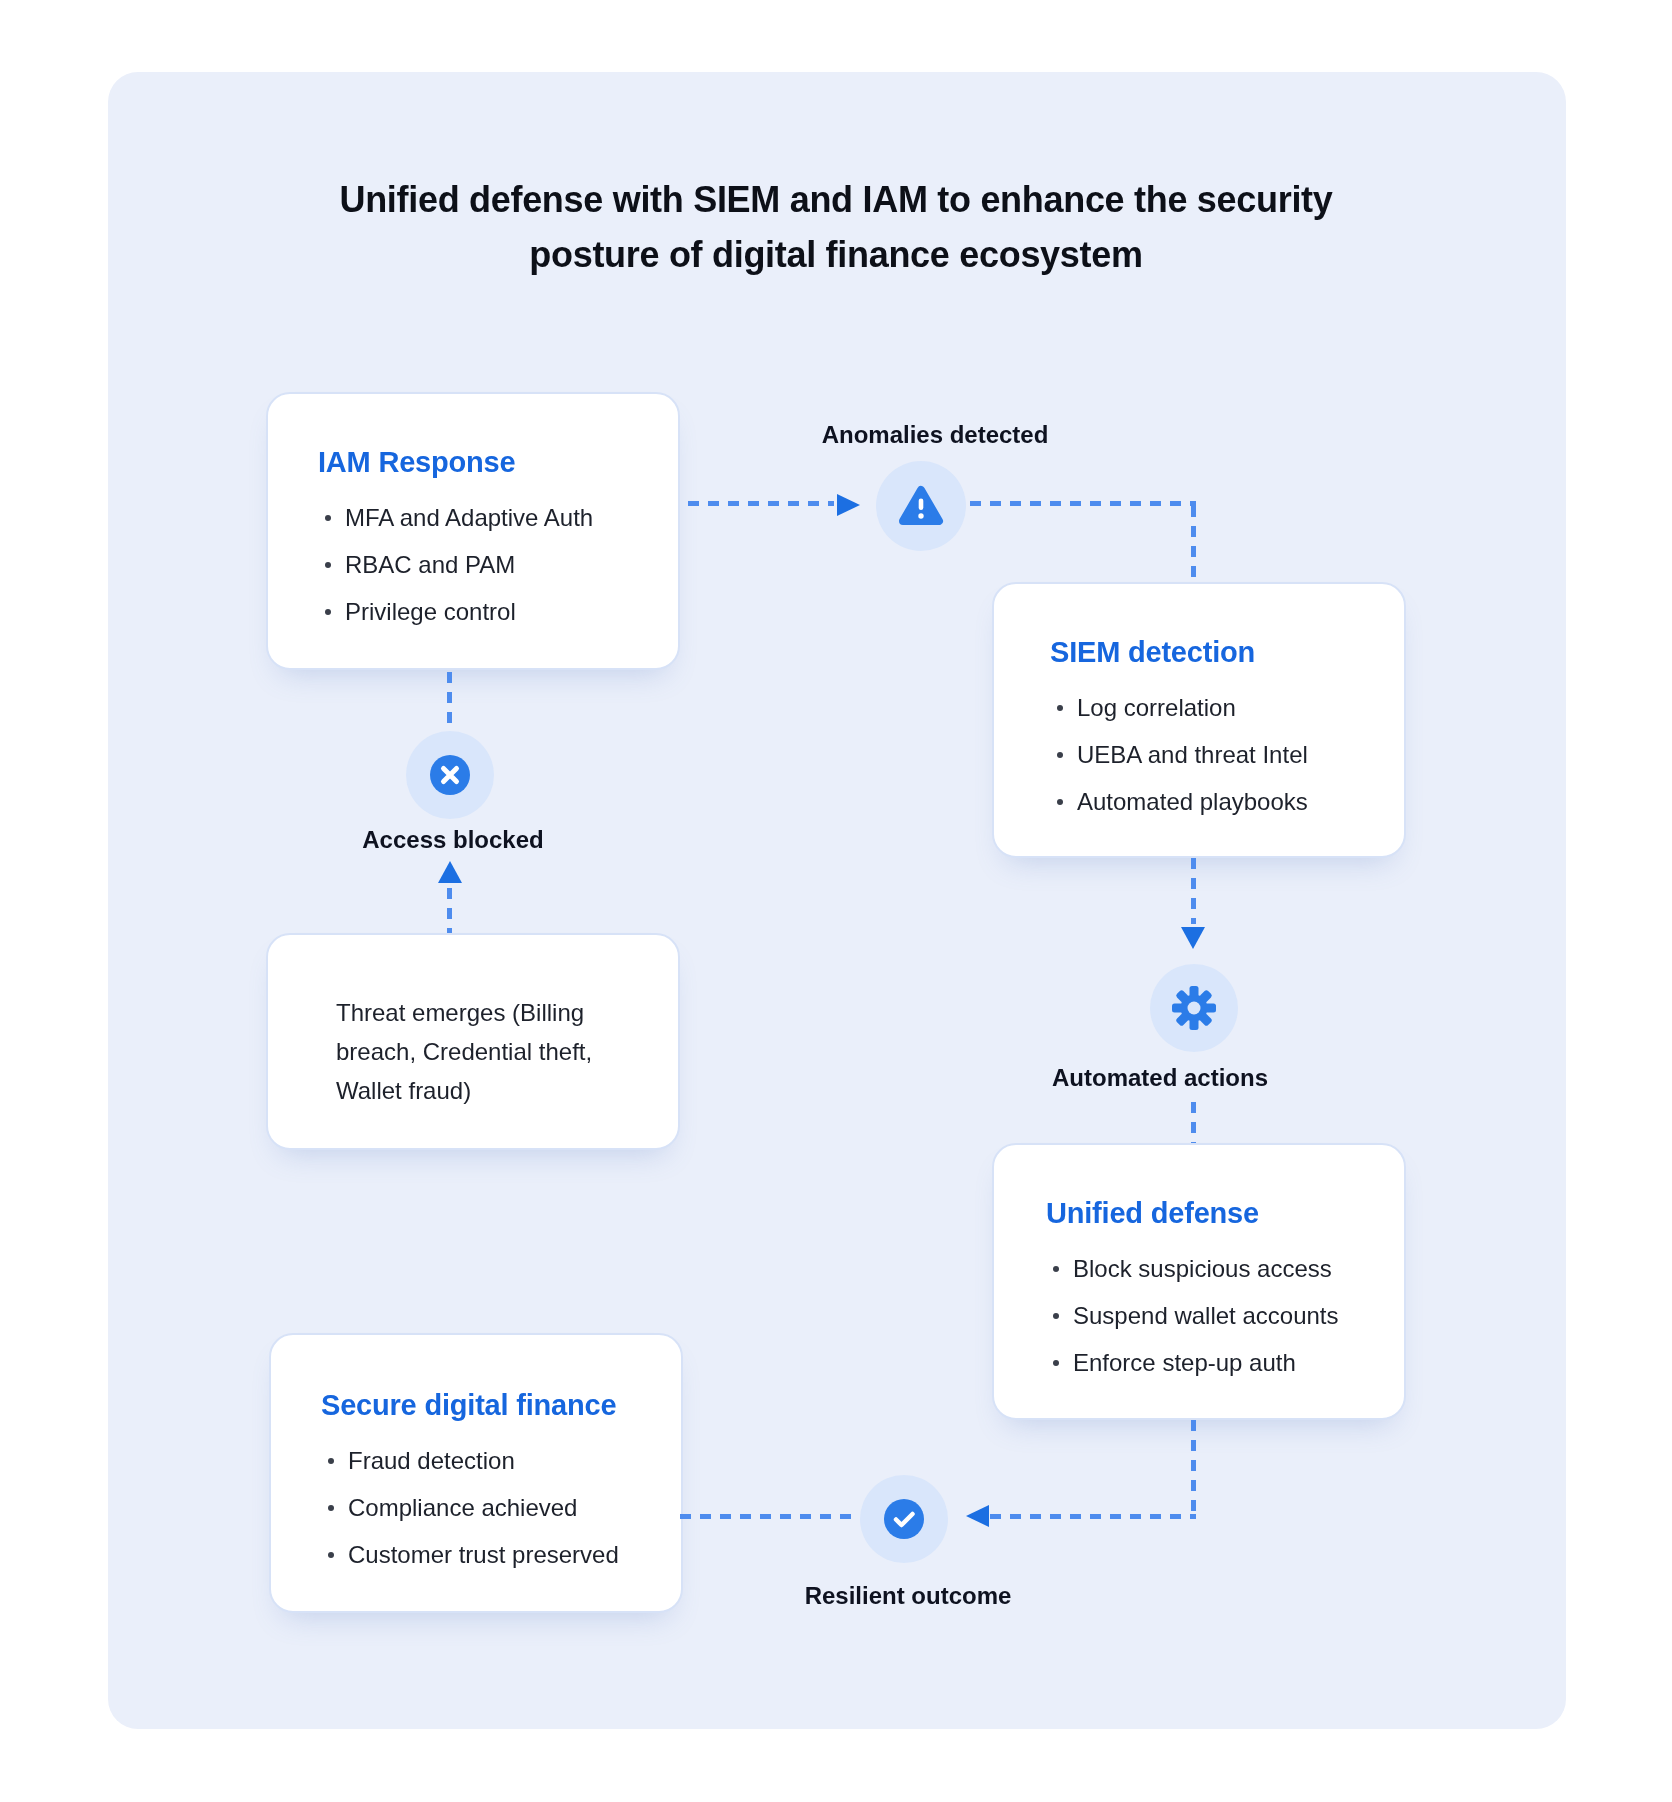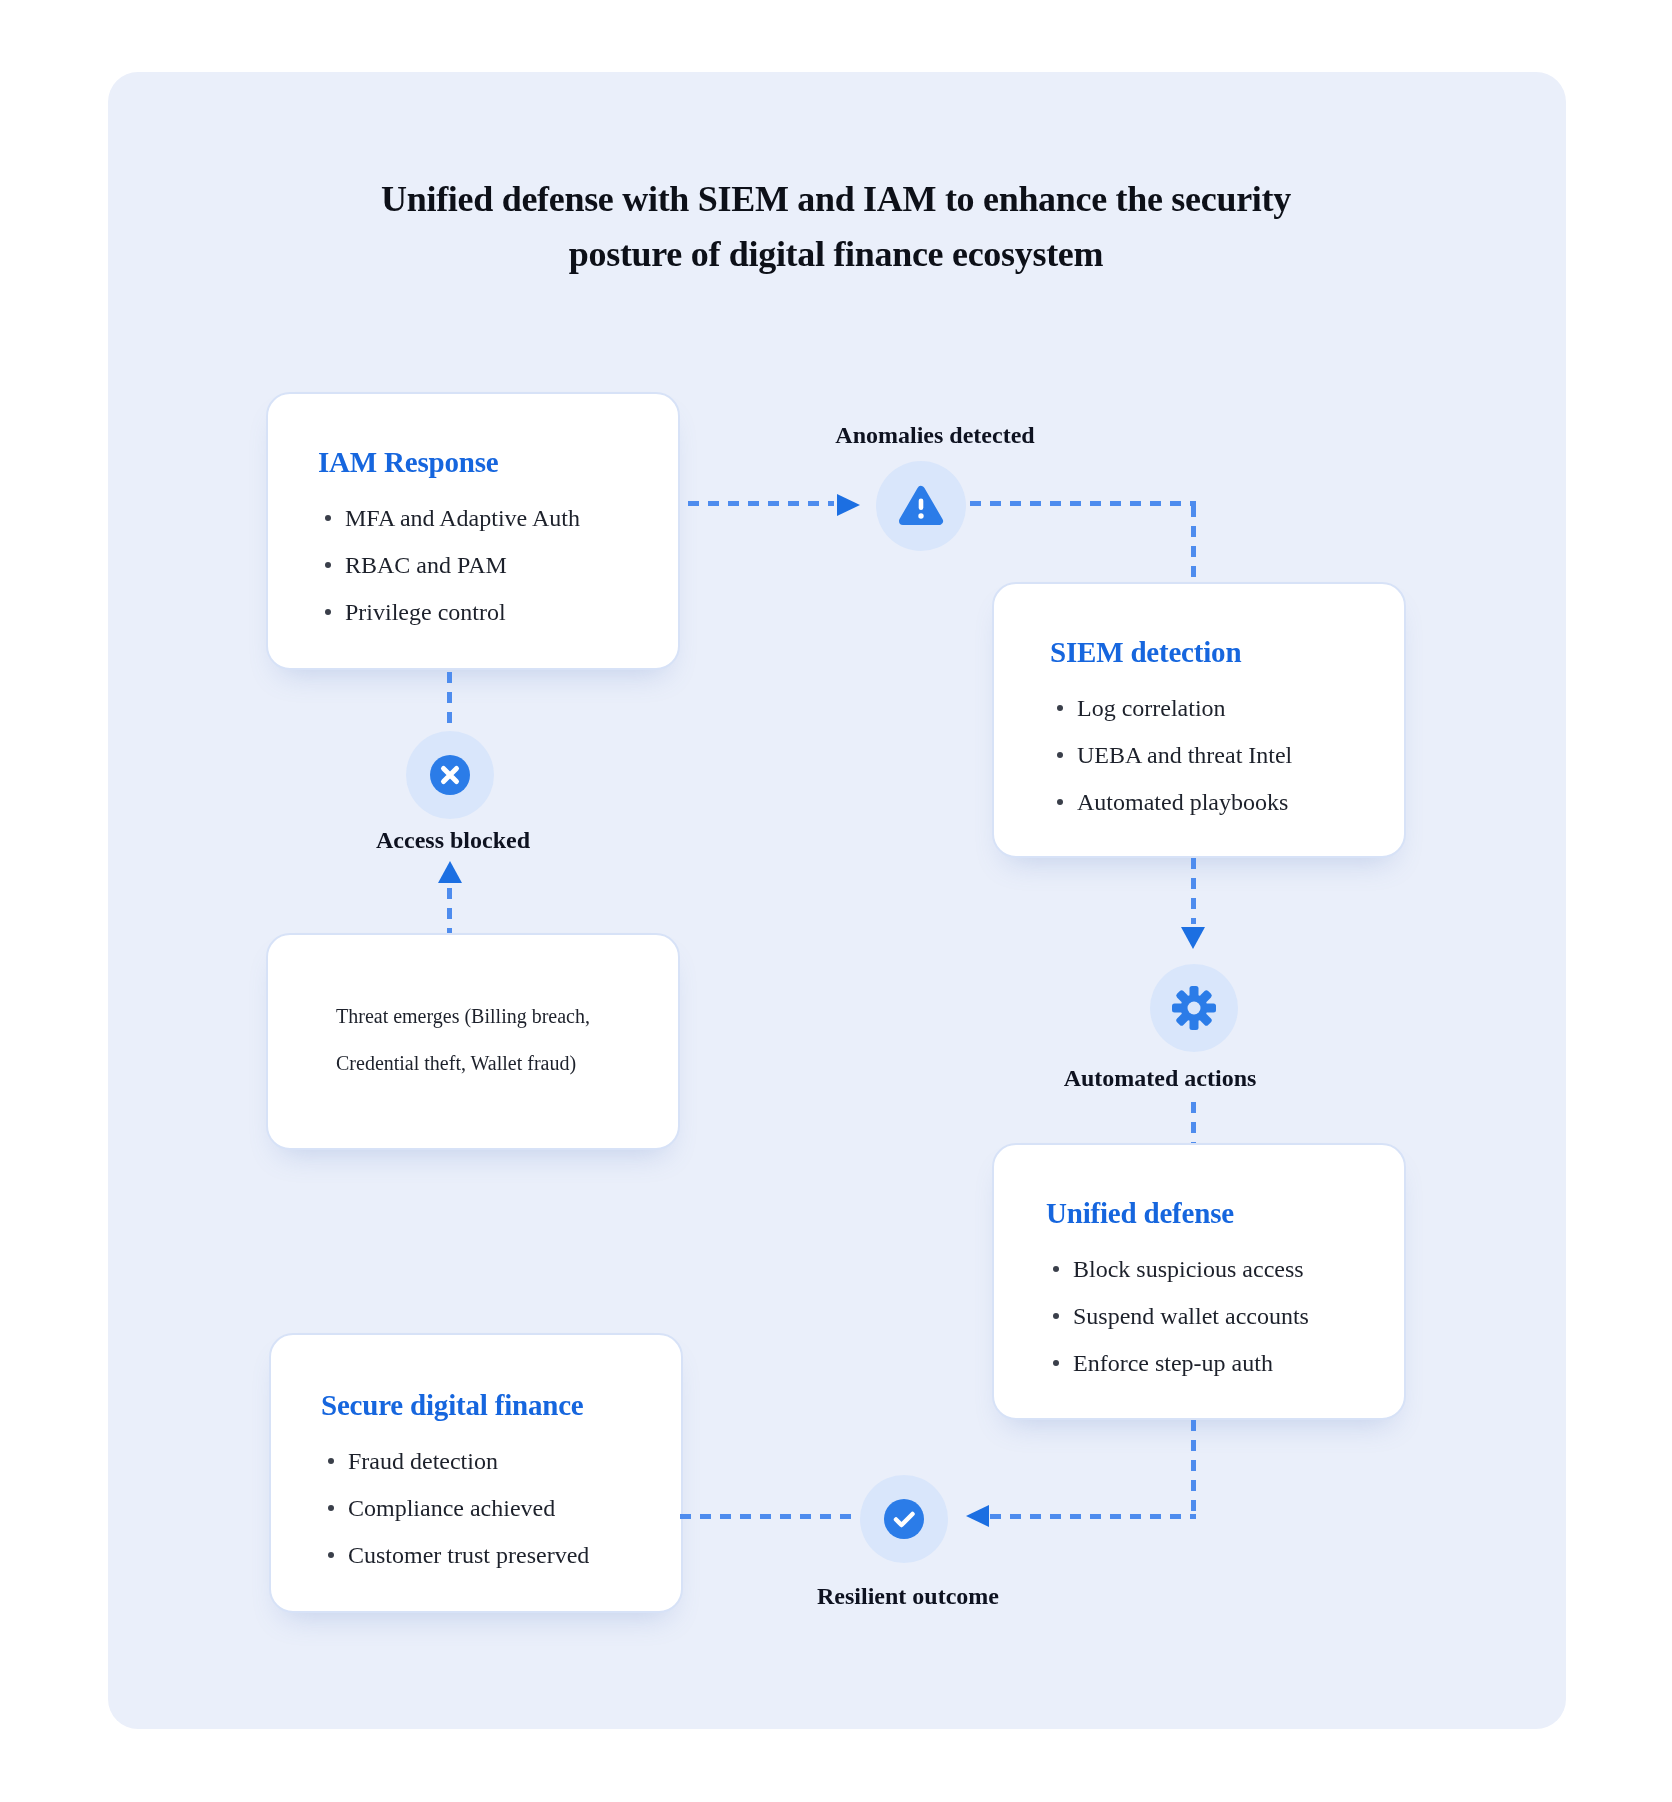--- a/index.html
+++ b/index.html
@@ -1,20 +1,20 @@
 <!DOCTYPE html>
 <html><head>
 <meta charset="utf-8">
 <style>
   html,body{margin:0;padding:0;background:#ffffff;}
   .page{
     position:relative;
     width:1672px;height:1750px;
     background:#ffffff;
-    font-family:Liberation Serif, serif;
+    font-family:Liberation Sans, sans-serif;
     overflow:hidden;
   }
   .card{
     position:absolute;left:108px;top:72px;width:1458px;height:1657px;
     background:#eaeffa;border-radius:30px;
   }
   .title{
     position:absolute;left:0;right:0;top:172px;
     text-align:center;font-size:36px;font-weight:700;line-height:55px;
     color:#0d1018;letter-spacing:-0.3px;margin:0;
@@ -36,21 +36,21 @@
   }
   .box li::before{
     content:"";position:absolute;left:7px;top:10px;width:6px;height:6px;
     border-radius:50%;background:#3a3f4a;
   }
   .box-iam{left:266px;top:392px;height:278px;padding:52px 28px 0 50px;}
   .box-siem{left:992px;top:582px;height:276px;padding:52px 28px 0 56px;}
   .box-threat{left:266px;top:933px;height:217px;padding:58px 44px 0 68px;}
   .box-unified{left:992px;top:1143px;height:277px;padding:52px 28px 0 52px;}
   .box-secure{left:269px;top:1333px;height:280px;padding:54px 28px 0 50px;}
-  .box-threat p{margin:0;font-size:20px;line-height:47px;color:#1d212b;}
+  .box-threat p{margin:0;font-size:24px;line-height:39px;color:#1d212b;}
   .flow-label{
     position:absolute;transform:translateX(-50%);
     font-size:24px;font-weight:700;color:#0e1220;white-space:nowrap;line-height:28px;
   }
   .icon-circle{
     position:absolute;border-radius:50%;background:#d9e6fb;
     display:flex;align-items:center;justify-content:center;
   }
   .dash-h{position:absolute;height:5px;
     background:repeating-linear-gradient(90deg,#4e8cee 0 11px,transparent 11px 20px);}

